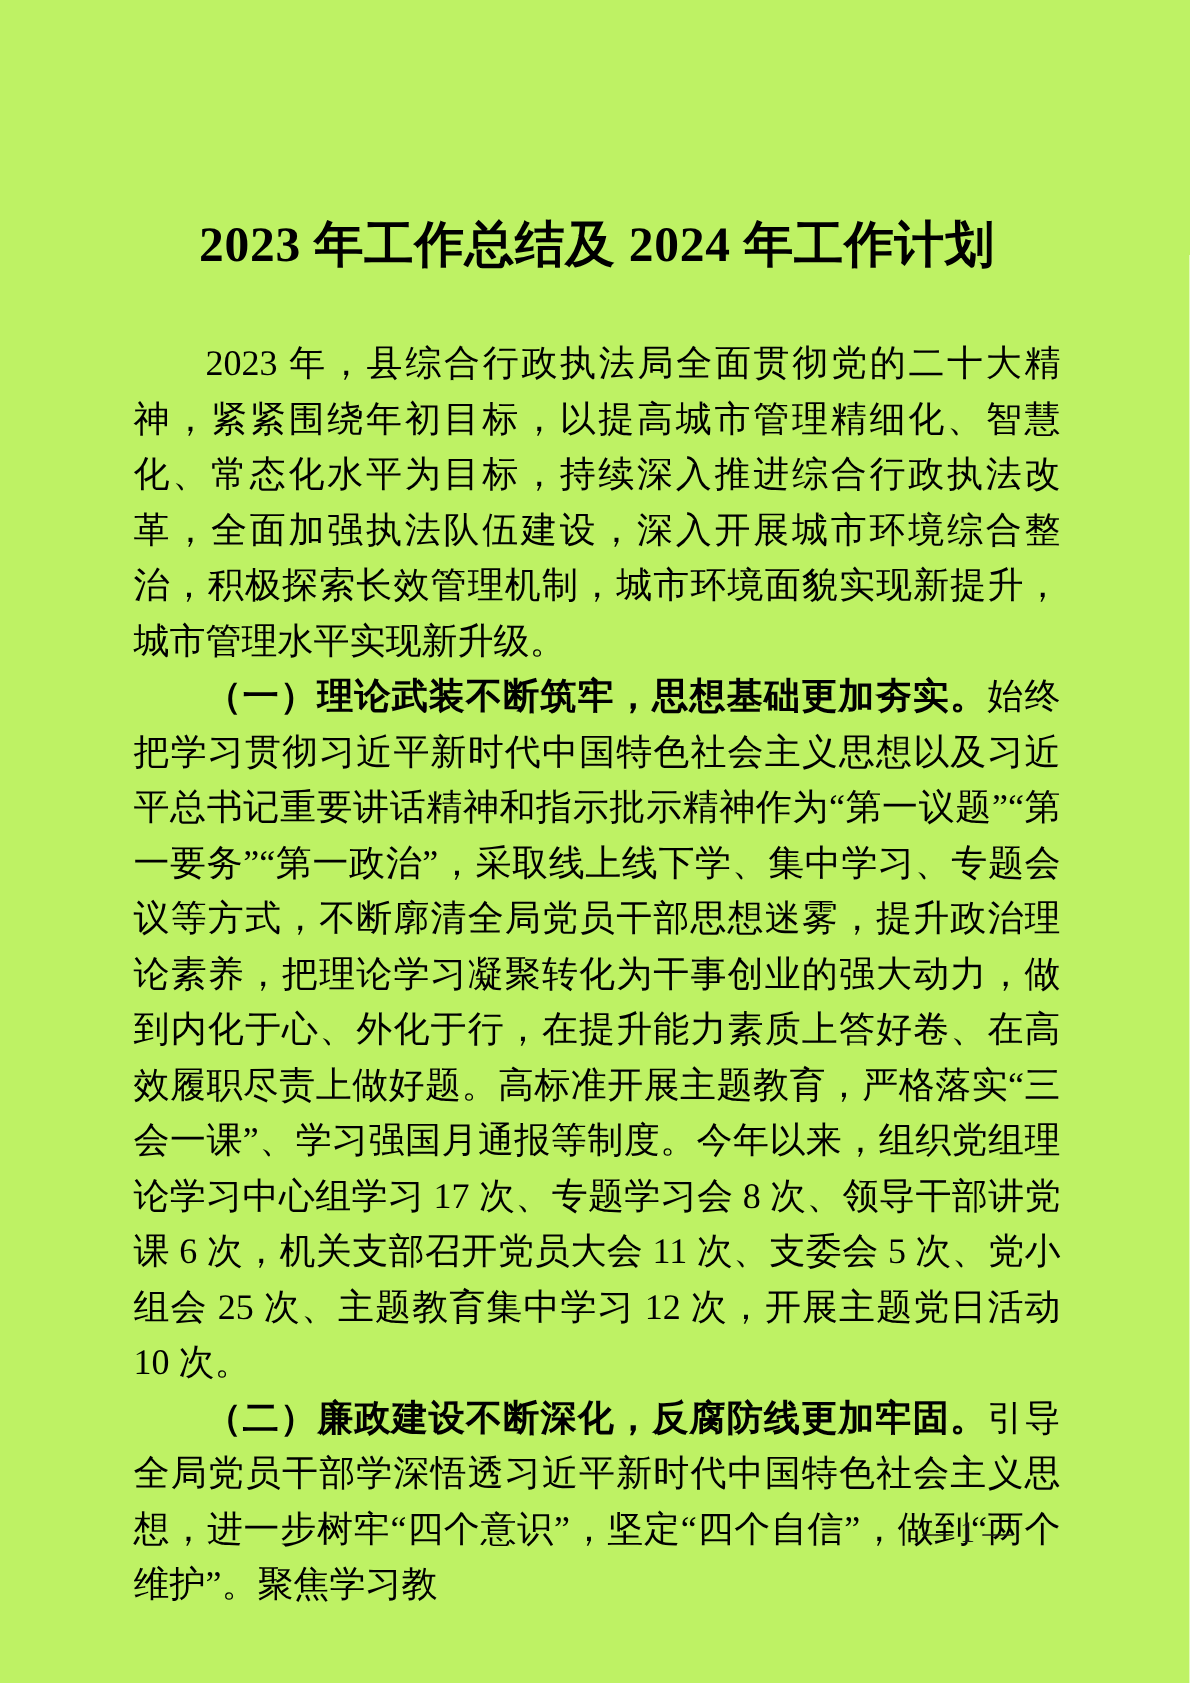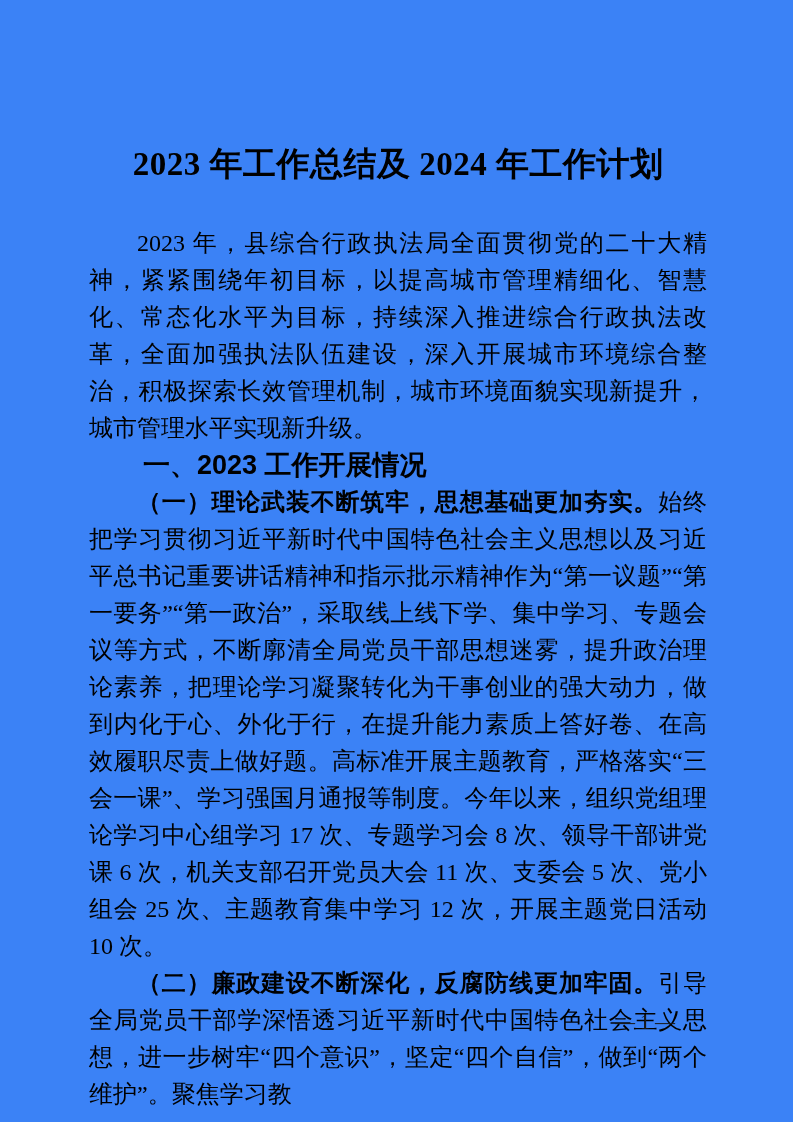--- a/index.html
+++ b/index.html
@@ -4,21 +4,21 @@
 <style>
   html, body {
     margin: 0;
     padding: 0;
     background: #ffffff;
   }
   .page {
     position: relative;
     width: 793px;
     height: 1122px;
-    background: #3b82f6;
+    background: #bef264;
     overflow: hidden;
     color: #000000;
     font-family: "Liberation Serif", serif;
   }
   .content {
     position: absolute;
     left: 89px;
     top: 0;
     width: 618px;
   }
@@ -67,21 +67,20 @@
 </head>
 <body>
 
 <div class="page">
   <div class="content">
 
     <h1 class="doc-title">2023 年工作总结及 2024 年工作计划</h1>
 
     <p class="body-par first-par">2023 年，县综合行政执法局全面贯彻党的二十大精神，紧紧围绕年初目标，以提高城市管理精细化、智慧化、常态化水平为目标，持续深入推进综合行政执法改革，全面加强执法队伍建设，深入开展城市环境综合整治，积极探索长效管理机制，城市环境面貌实现新提升，城市管理水平实现新升级。</p>
 
-    <h2 class="section-heading">一、2023 工作开展情况</h2>
 
     <p class="body-par"><span class="par-lead">（一）理论武装不断筑牢，思想基础更加夯实。</span><span>始终把学习贯彻习近平新时代中国特色社会主义思想以及习近平总书记重要讲话精神和指示批示精神作为“第一议题”“第一要务”“第一政治”，采取线上线下学、集中学习、专题会议等方式，不断廓清全局党员干部思想迷雾，提升政治理论素养，把理论学习凝聚转化为干事创业的强大动力，做到内化于心、外化于行，在提升能力素质上答好卷、在高效履职尽责上做好题。高标准开展主题教育，严格落实“三会一课”、学习强国月通报等制度。今年以来，组织党组理论学习中心组学习 17 次、专题学习会 8 次、领导干部讲党课 6 次，机关支部召开党员大会 11 次、支委会 5 次、党小组会 25 次、主题教育集中学习 12 次，开展主题党日活动 10 次。</span></p>
 
     <p class="body-par"><span class="par-lead">（二）廉政建设不断深化，反腐防线更加牢固。</span><span>引导全局党员干部学深悟透习近平新时代中国特色社会主义思想，进一步树牢“四个意识”，坚定“四个自信”，做到“两个维护”。聚焦学习教</span></p>
 
   </div>
 
   <div class="page-number">— 1 —</div>
 </div>
 

